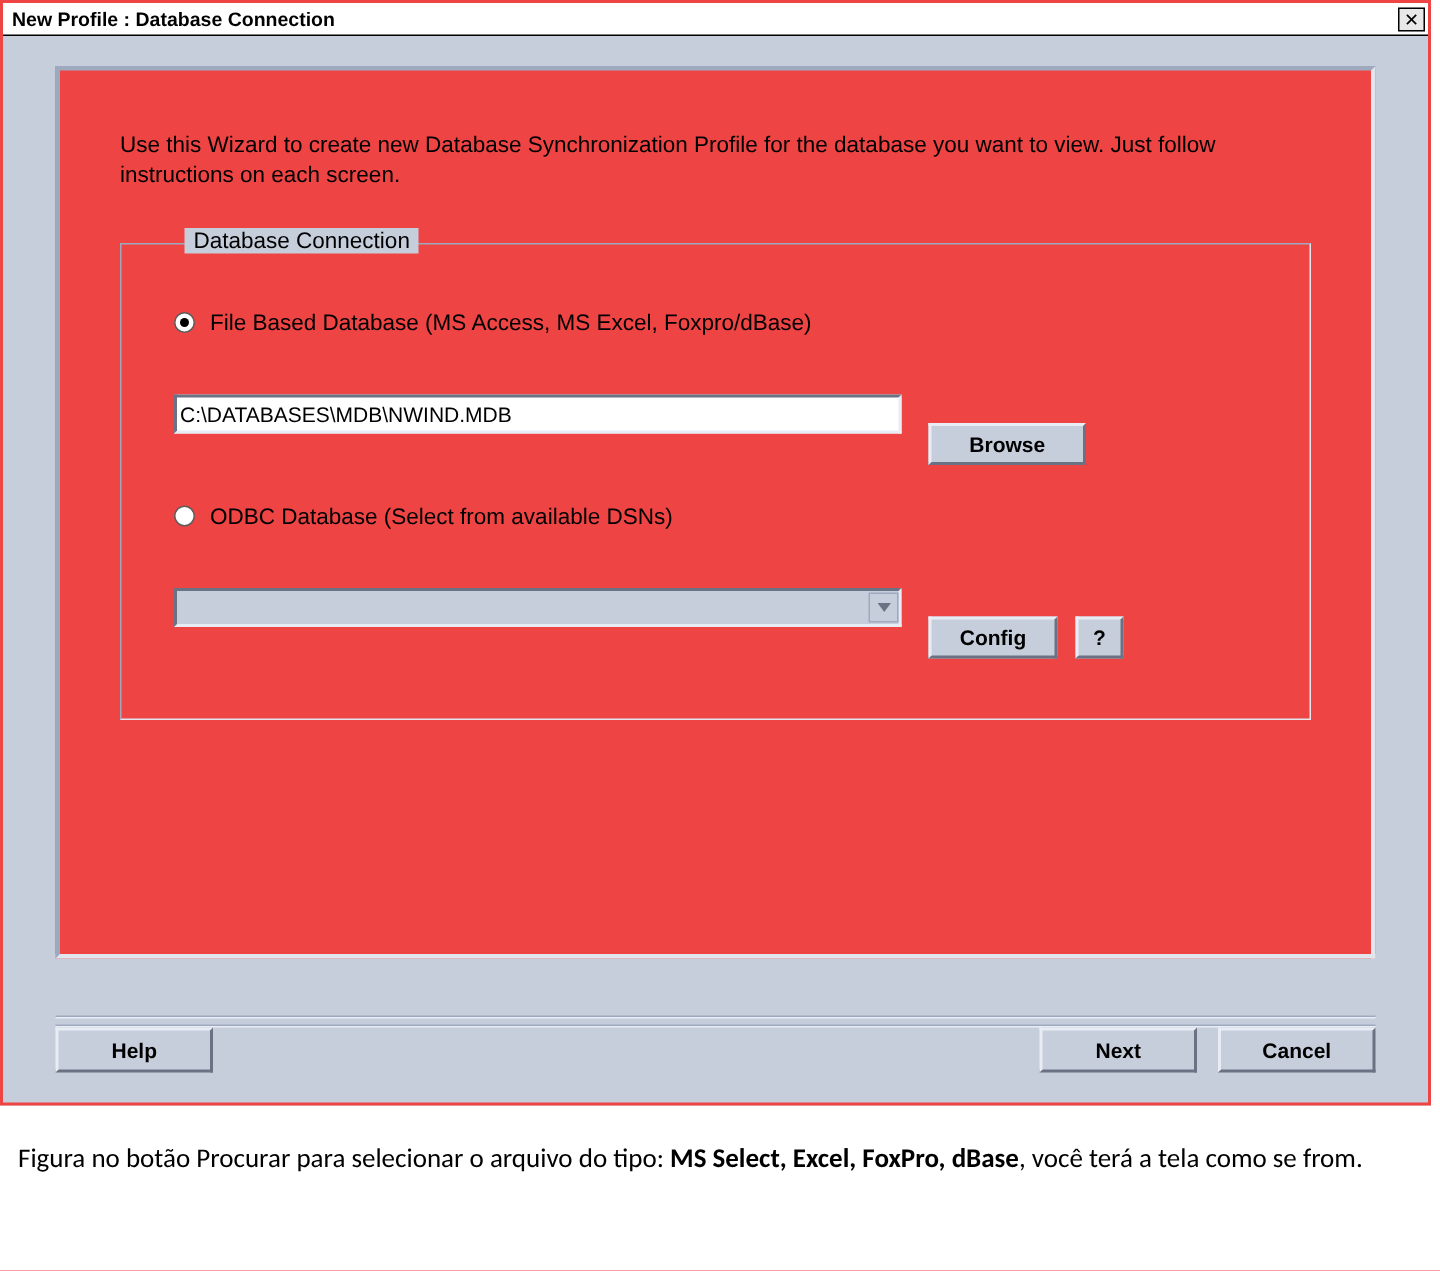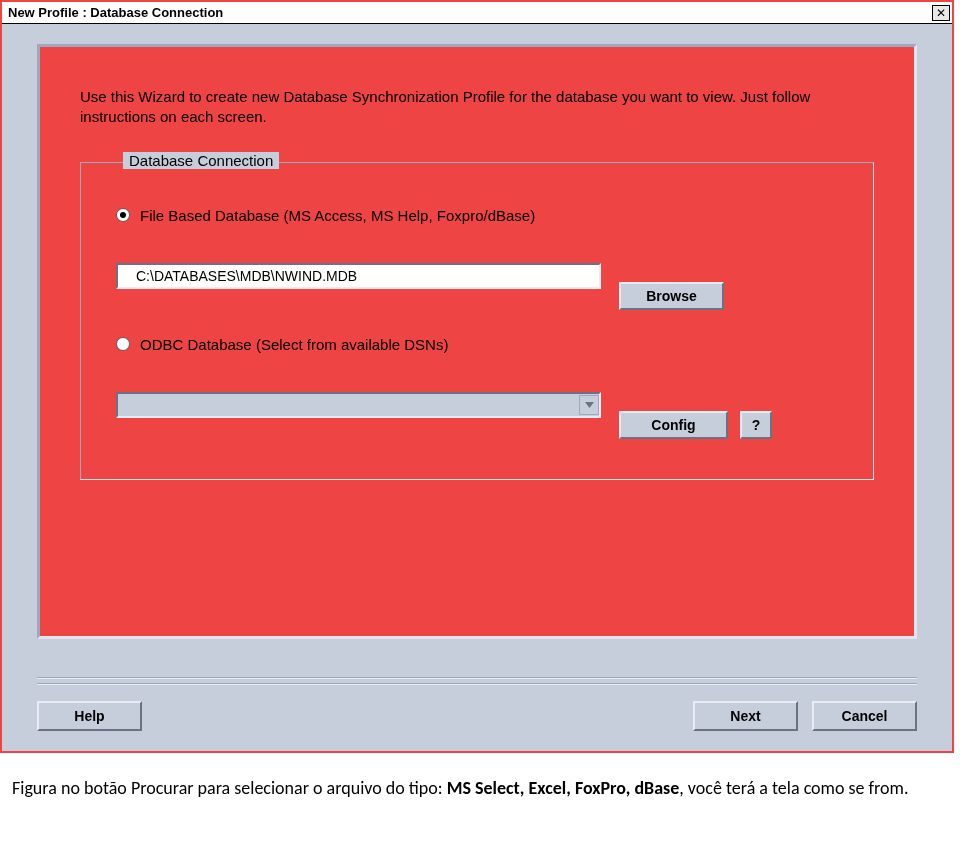--- a/index.html
+++ b/index.html
@@ -116,21 +116,21 @@
       margin-bottom: 10px;
     }
     .text-input {
       height: 26px;
       border: 2px solid #888f9f;
       border-top-color: #6b7283;
       border-left-color: #6b7283;
       border-right-color: #e8edf5;
       border-bottom-color: #e8edf5;
       background: #fff;
-      padding: 0 18px;
+      padding: 0 2px;
       font-size: 14px;
       font-family: inherit;
       width: 485px;
     }
     .dropdown {
       height: 26px;
       border: 2px solid #888f9f;
       border-top-color: #6b7283;
       border-left-color: #6b7283;
       border-right-color: #e8edf5;
@@ -163,21 +163,21 @@
       font-weight: bold;
       font-family: inherit;
       cursor: default;
       padding: 0 10px;
       display: flex;
       align-items: center;
       justify-content: center;
       margin-top: 40px;
     }
     .btn-browse { width: 105px; }
-    .btn-config { width: 109px; }
+    .btn-config { width: 86px; }
     .btn-q { width: 32px; }
     .odbc-section { margin-top: 26px; }
     .btn-row2 {
       display: flex;
       align-items: center;
       gap: 12px;
     }
     .divider-line {
       border-top: 1px solid #9fa9bd;
       border-bottom: 1px solid #e8edf5;
@@ -186,21 +186,21 @@
     }
     .divider-line2 {
       border-top: 1px solid #9fa9bd;
       border-bottom: 1px solid #e8edf5;
       height: 0;
       margin: 4px 35px 0 35px;
     }
     .footer-buttons {
       display: flex;
       justify-content: space-between;
-      padding: 16px 35px 20px 35px;
+      padding: 0 35px 20px 35px;
     }
     .footer-right { display: flex; gap: 14px; }
     .btn-footer {
       height: 30px;
       width: 105px;
       border: 2px solid;
       border-top-color: #e8edf5;
       border-left-color: #e8edf5;
       border-right-color: #6b7283;
       border-bottom-color: #6b7283;
@@ -240,21 +240,21 @@
 
   <div class="client-area">
     <div class="inner-panel">
       <div class="intro-text">Use this Wizard to create new Database Synchronization Profile for the database you want to view. Just follow instructions on each screen.</div>
 
       <div class="groupbox">
         <div class="groupbox-title">Database Connection</div>
 
         <div class="radio-row">
           <span class="radio selected"></span>
-          <span class="radio-label">File Based Database (MS Access, MS Help, Foxpro/dBase)</span>
+          <span class="radio-label">File Based Database (MS Access, MS Excel, Foxpro/dBase)</span>
         </div>
 
         <div class="input-row">
           <input type="text" class="text-input" value="C:\DATABASES\MDB\NWIND.MDB" style="">
           <div class="btn btn-browse">
             <span>Browse</span>
           </div>
         </div>
 
         <div class="odbc-section">

